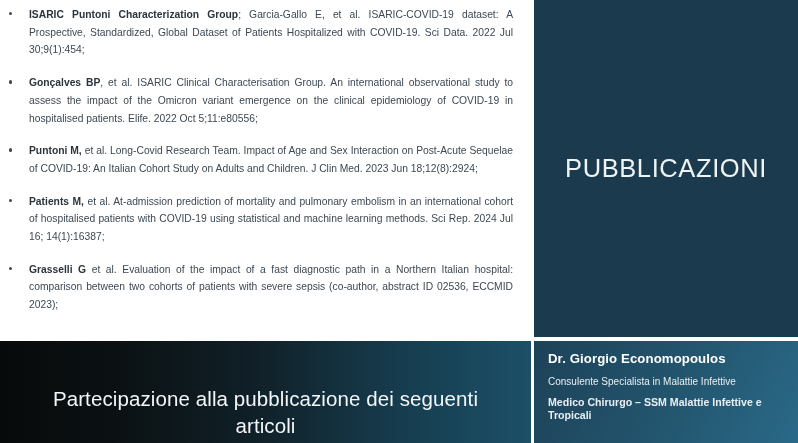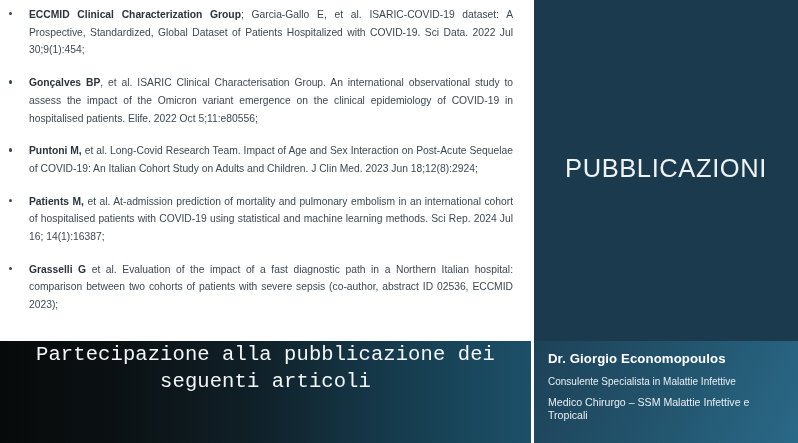--- a/index.html
+++ b/index.html
@@ -20,21 +20,21 @@
     overflow: hidden;
     background: #ffffff;
   }
 
   
   .right-panel {
     position: absolute;
     left: 534px;
     top: 0;
     width: 264px;
-    height: 443px;
+    height: 337px;
     background: #1b3a4d;
   }
   .panel-title {
     position: absolute;
     left: 0;
     top: 0;
     width: 264px;
     height: 341px;
     display: flex;
     align-items: center;
@@ -70,36 +70,36 @@
   .cred-role {
     color: #e8eff3;
     font-size: 10px;
     line-height: 1.3;
     margin-bottom: 8px;
   }
   .cred-qualification {
     color: #e8eff3;
     font-size: 10.6px;
     line-height: 1.32;
+    font-weight: bold;
   }
 
   
   .bottom-banner {
     position: absolute;
     left: 0;
     top: 341px;
     width: 531px;
     height: 102px;
     background: linear-gradient(90deg, #070a0b 0%, #0b1113 22%, #102028 48%, #163c4e 75%, #1c5068 100%);
     display: flex;
-    align-items: flex-start;
+    align-items: flex-end;
     justify-content: center;
     box-sizing: border-box;
     padding: 0 34px 4px 34px;
-    font-family: Liberation Mono, monospace;
   }
   .banner-text {
     color: #f2f6f8;
     font-size: 20.5px;
     line-height: 1.32;
     text-align: center;
     font-weight: 400;
     letter-spacing: 0.1px;
   }
 
@@ -149,21 +149,21 @@
 </head>
 <body>
 
 <div class="slide">
 
   <div class="content">
     <ul class="ref-list">
 
       <li class="ref-item">
         <span class="ref-bullet"></span>
-        <span class="ref-author">ECCMID Clinical Characterization Group</span><span class="ref-citation">; Garcia-Gallo E, et al. ISARIC-COVID-19 dataset: A Prospective, Standardized, Global Dataset of Patients Hospitalized with COVID-19. Sci Data. 2022 Jul 30;9(1):454;</span>
+        <span class="ref-author">ISARIC Puntoni Characterization Group</span><span class="ref-citation">; Garcia-Gallo E, et al. ISARIC-COVID-19 dataset: A Prospective, Standardized, Global Dataset of Patients Hospitalized with COVID-19. Sci Data. 2022 Jul 30;9(1):454;</span>
       </li>
 
       <li class="ref-item">
         <span class="ref-bullet"></span>
         <span class="ref-author">Gonçalves BP</span><span class="ref-citation">, et al. ISARIC Clinical Characterisation Group. An international observational study to assess the impact of the Omicron variant emergence on the clinical epidemiology of COVID-19 in hospitalised patients. Elife. 2022 Oct 5;11:e80556;</span>
       </li>
 
       <li class="ref-item">
         <span class="ref-bullet"></span>
         <span class="ref-author">Puntoni M,</span><span class="ref-citation"> et al. Long-Covid Research Team. Impact of Age and Sex Interaction on Post-Acute Sequelae of COVID-19: An Italian Cohort Study on Adults and Children. J Clin Med. 2023 Jun 18;12(8):2924;</span>

